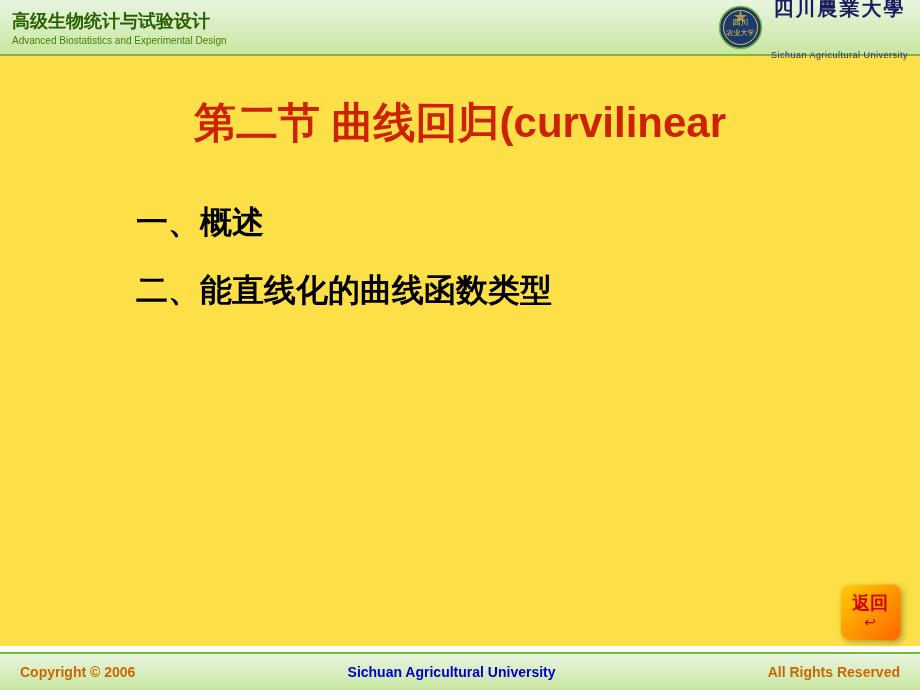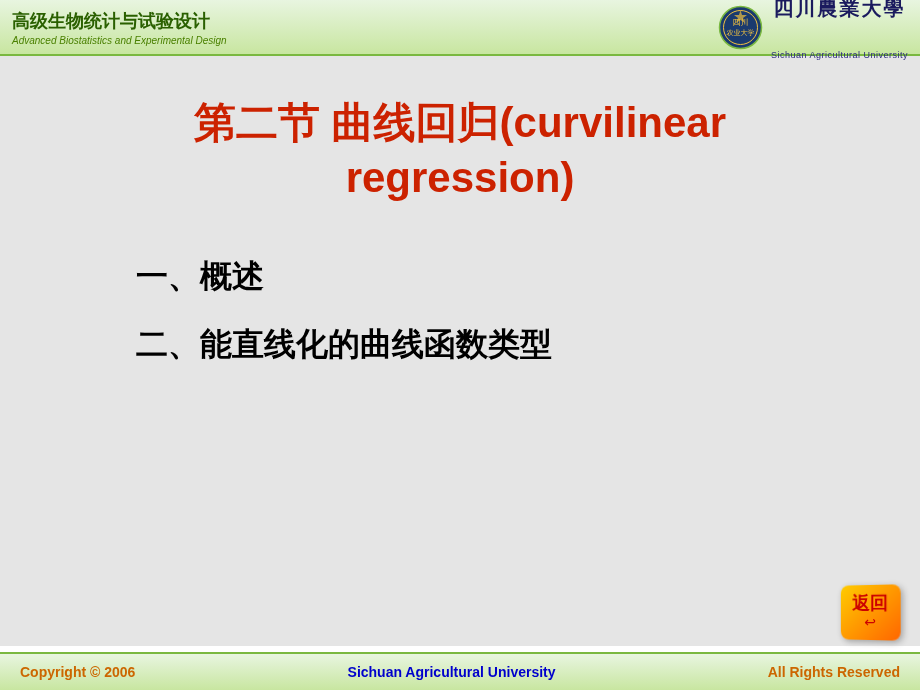--- a/index.html
+++ b/index.html
@@ -35,21 +35,20 @@
       font-weight: bold;
       color: #2a6000;
       font-family: 'SimHei', 'STHeiti', sans-serif;
     }
 
     .header-title-en {
       font-size: 10px;
       color: #4a8000;
       font-family: Arial, sans-serif;
       margin-top: 2px;
-      font-style: italic;
     }
 
     .header-right {
       display: flex;
       align-items: center;
       gap: 8px;
     }
 
     
     .logo-emblem {
@@ -76,21 +75,21 @@
       font-size: 9px;
       color: #2a2a7e;
       font-family: Arial, sans-serif;
       letter-spacing: 0.5px;
     }
 
     
     .main-content {
       width: 100%;
       height: 590px;
-      background: #e5e5e5;
+      background: #fde047;
       padding: 40px 80px 20px 80px;
       display: flex;
       flex-direction: column;
       justify-content: flex-start;
     }
 
     .slide-title {
       font-size: 42px;
       font-weight: bold;
       color: #cc2200;
@@ -201,21 +200,20 @@
     <div class="logo-text">
       <span class="logo-cn">四川農業大學</span>
       <span class="logo-en">Sichuan Agricultural University</span>
     </div>
   </div>
 </div>
 
 <div class="main-content">
   <div class="slide-title">
     <span>第二节  曲线回归(curvilinear</span><br>
-    <span>regression)</span>
   </div>
   <div class="section-item">一、概述</div>
   <div class="section-item">二、能直线化的曲线函数类型</div>
 </div>
 
 <div class="return-btn">
   <div class="return-btn-inner">
     <span class="return-btn-cn">返回</span>
     <span class="return-btn-arrow">↩</span>
   </div>

